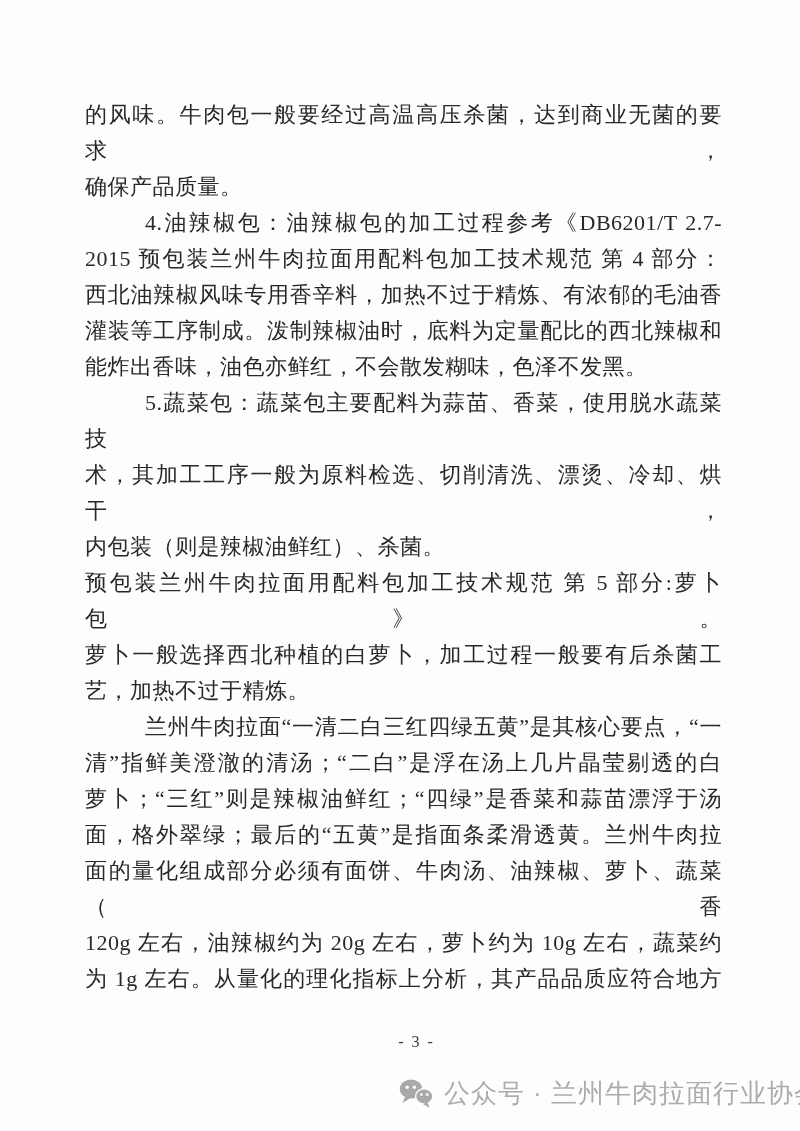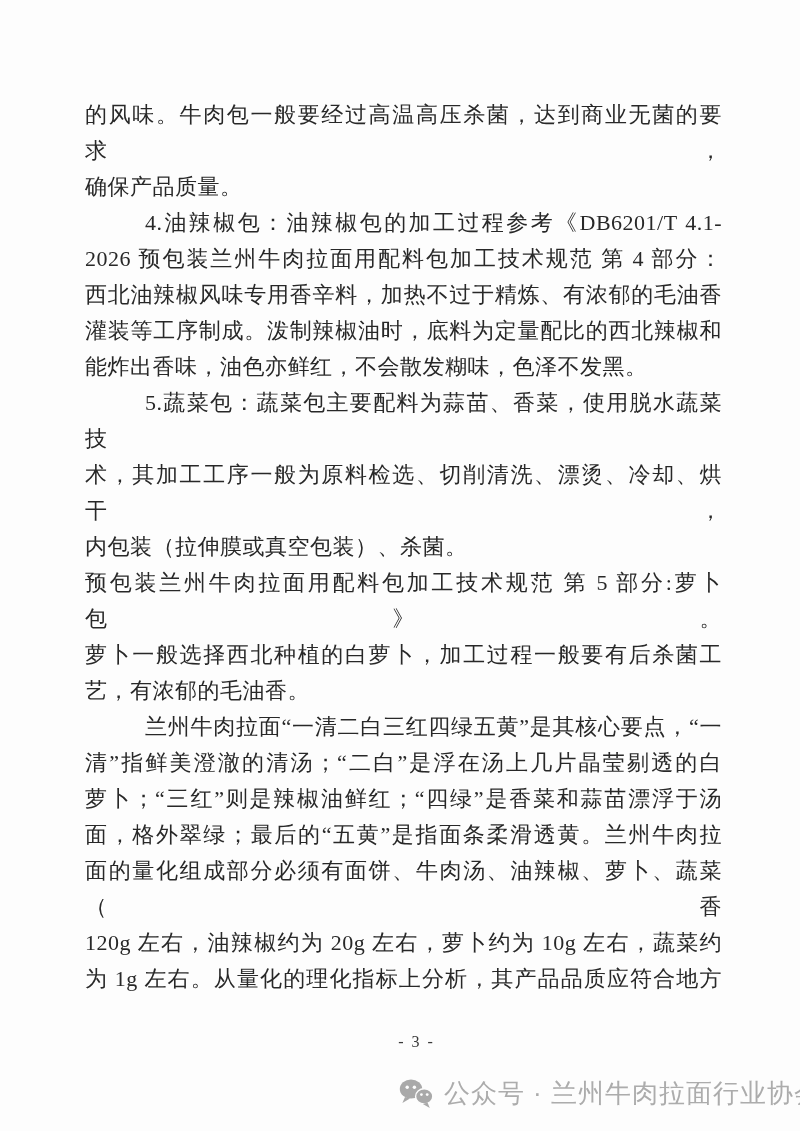--- a/index.html
+++ b/index.html
@@ -63,35 +63,35 @@
 <body>
 
 <div class="page">
 
   <div class="doc-text">
       <div class="paragraph">
         <div class="line fill">的风味。牛肉包一般要经过高温高压杀菌，达到商业无菌的要求，</div>
         <div class="line">确保产品质量。</div>
       </div>
       <div class="paragraph">
-        <div class="line indent fill">4.油辣椒包：油辣椒包的加工过程参考《DB6201/T 4.1-</div>
-        <div class="line fill">2026 预包装兰州牛肉拉面用配料包加工技术规范 第 4 部分：</div>
+        <div class="line indent fill">4.油辣椒包：油辣椒包的加工过程参考《DB6201/T 2.7-</div>
+        <div class="line fill">2015 预包装兰州牛肉拉面用配料包加工技术规范 第 4 部分：</div>
         <div class="line fill">西北油辣椒风味专用香辛料，加热不过于精炼、有浓郁的毛油香</div>
         <div class="line fill">灌装等工序制成。泼制辣椒油时，底料为定量配比的西北辣椒和</div>
         <div class="line">能炸出香味，油色亦鲜红，不会散发糊味，色泽不发黑。</div>
       </div>
       <div class="paragraph">
         <div class="line indent fill">5.蔬菜包：蔬菜包主要配料为蒜苗、香菜，使用脱水蔬菜技</div>
         <div class="line fill">术，其加工工序一般为原料检选、切削清洗、漂烫、冷却、烘干，</div>
-        <div class="line">内包装（拉伸膜或真空包装）、杀菌。</div>
+        <div class="line">内包装（则是辣椒油鲜红）、杀菌。</div>
       </div>
       <div class="paragraph">
         <div class="line fill">预包装兰州牛肉拉面用配料包加工技术规范 第 5 部分:萝卜包》。</div>
         <div class="line fill">萝卜一般选择西北种植的白萝卜，加工过程一般要有后杀菌工</div>
-        <div class="line">艺，有浓郁的毛油香。</div>
+        <div class="line">艺，加热不过于精炼。</div>
       </div>
       <div class="paragraph">
         <div class="line indent fill">兰州牛肉拉面“一清二白三红四绿五黄”是其核心要点，“一</div>
         <div class="line fill">清”指鲜美澄澈的清汤；“二白”是浮在汤上几片晶莹剔透的白</div>
         <div class="line fill">萝卜；“三红”则是辣椒油鲜红；“四绿”是香菜和蒜苗漂浮于汤</div>
         <div class="line fill">面，格外翠绿；最后的“五黄”是指面条柔滑透黄。兰州牛肉拉</div>
         <div class="line fill">面的量化组成部分必须有面饼、牛肉汤、油辣椒、萝卜、蔬菜（香</div>
         <div class="line fill">120g 左右，油辣椒约为 20g 左右，萝卜约为 10g 左右，蔬菜约</div>
         <div class="line fill">为 1g 左右。从量化的理化指标上分析，其产品品质应符合地方</div>
       </div>

